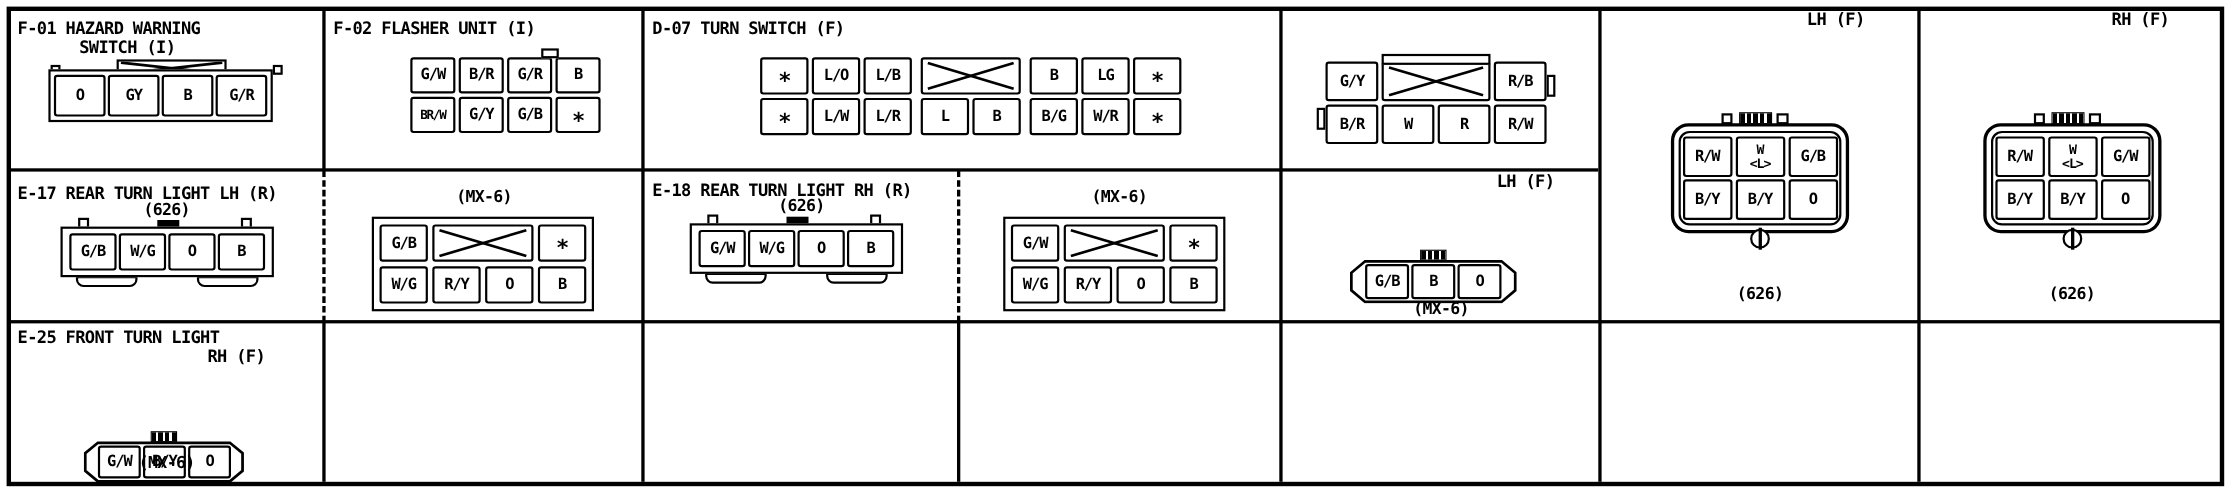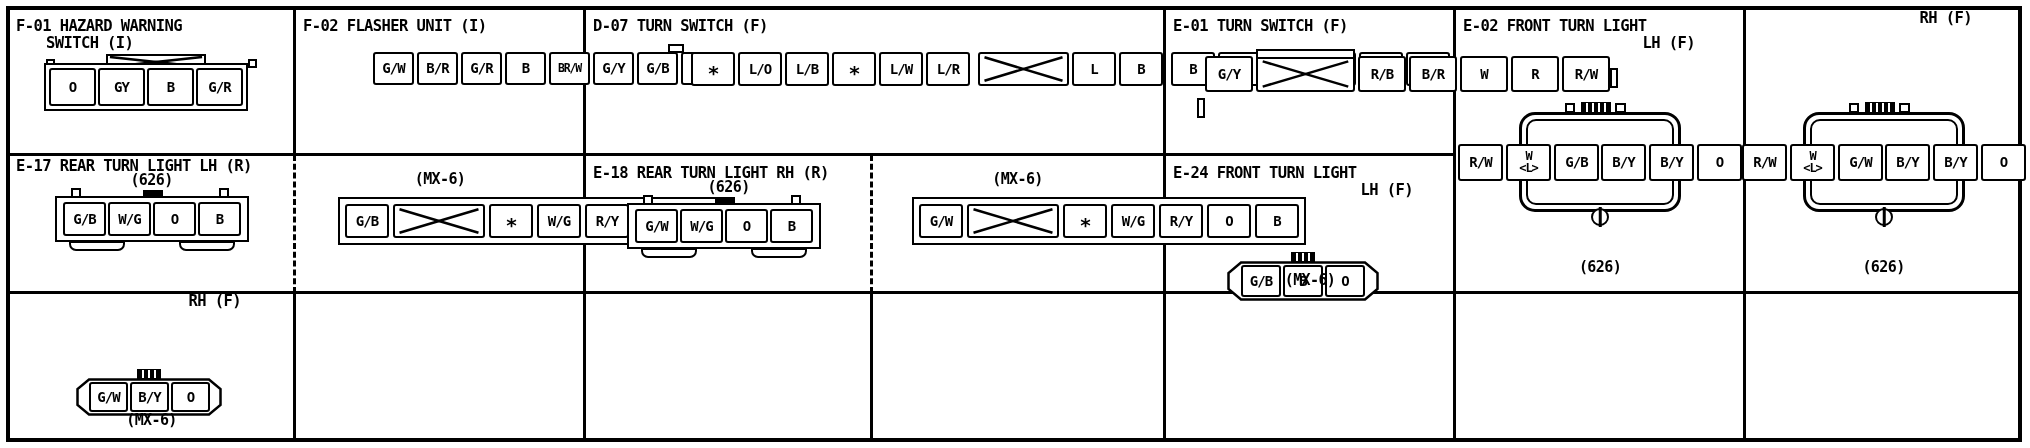--- a/index.html
+++ b/index.html
@@ -6,26 +6,26 @@
   html,body{background:#fff}
   .board{position:relative;width:2030px;height:448px;background:#fff;color:#000;
          font-family:"DejaVu Sans Mono",monospace;overflow:hidden}
   .frame{position:absolute;left:6px;top:6px;width:2016px;height:436px;border:4px solid #000}
   .vl{position:absolute;width:3px;background:#000}
   .vl.dash{background:none;border-left:3px dashed #000;width:0}
   .hl{position:absolute;height:3px;background:#000}
   .panel{position:absolute}
   .t1{font-size:15.5px;font-weight:700;letter-spacing:-0.6px;white-space:pre;padding:8px 0 0 6px;line-height:1.1}
   .t2{font-size:15.5px;font-weight:700;letter-spacing:-0.6px;white-space:pre;line-height:1.1}
-  .t2.ind{padding-left:36px}
+  .t2.ind{padding-left:62px}
   .t2.right{text-align:right;padding-right:48px}
   .t2.right-sm{text-align:right;padding-right:40px}
   .vlabel{position:absolute;left:0;right:0;text-align:center;font-weight:700;font-size:15px;letter-spacing:-0.6px}
   .conn{position:absolute}
-  .pin-grid{display:flex;flex-direction:row;gap:var(--vgap,3px)}
+  .pin-grid{display:flex;flex-direction:column;gap:var(--vgap,3px)}
   .pin-row{display:flex;gap:var(--gap,3px)}
   .pin-cell{width:var(--cw,44px);height:var(--ch,34px);border:2.5px solid #000;border-radius:3px;
             background:#fff;display:flex;align-items:center;justify-content:center;
             font-weight:700;font-size:var(--fs,14px);letter-spacing:-1px;line-height:1.02;
             white-space:pre-line;text-align:center;flex:none}
   .pin-cell.sm{font-size:11.5px;letter-spacing:-1.2px}
   .pin-cell.two{font-size:12px;letter-spacing:-1px}
   .pin-cell.ast{font-size:20px;padding-top:9px}
   .pin-cell.crossed{padding:2px}
   .pin-cell.crossed svg,.xstrip svg{width:100%;height:100%;display:block}
@@ -146,21 +146,20 @@
           <div class="pin-row">
             <div class="pin-cell">B/G</div>
             <div class="pin-cell">W/R</div>
             <div class="pin-cell ast">*</div>
           </div>
         </div>
     </div>
   </section>
 
   <section class="panel" style="left:1167px;top:10px;width:286px;height:143px">
-    <div class="t1">E-01 TURN SWITCH (F)</div>
     <div class="conn" style="left:38px;top:46px">
       <div class="xstrip" style="left:51px;top:-7px;width:99px;height:10px"></div>
       <div class="nub" style="left:-8px;top:42px;width:8px;height:20px"></div>
       <div class="nub" style="right:-8px;top:12px;width:8px;height:20px"></div>
       <div class="pin-grid" style="--cw:48px;--ch:36px;--gap:3px;--vgap:3px">
           <div class="pin-row">
             <div class="pin-cell">G/Y</div>
             <div class="pin-cell crossed" style="width: calc(var(--cw) * 2 + var(--gap,3px) * 1);"><svg viewBox="0 0 100 100" preserveAspectRatio="none">
                 <line x1="3" y1="5" x2="97" y2="95" stroke="#000" stroke-width="2.5" vector-effect="non-scaling-stroke"></line>
                 <line x1="3" y1="95" x2="97" y2="5" stroke="#000" stroke-width="2.5" vector-effect="non-scaling-stroke"></line>
@@ -171,21 +170,20 @@
             <div class="pin-cell">B/R</div>
             <div class="pin-cell">W</div>
             <div class="pin-cell">R</div>
             <div class="pin-cell">R/W</div>
           </div>
         </div>
     </div>
   </section>
 
   <section class="panel" style="left:1457px;top:10px;width:286px;height:281px">
-    <div class="t1">E-02 FRONT TURN LIGHT</div>
     <div class="t2 right">LH (F)</div>
     <div class="conn" style="left:62px;top:102px">
       <div class="ctab" style="left:46px;top:-9px;width:10px;height:10px"></div>
       <div class="hatch" style="left:62px;top:-10px;width:30px;height:11px"></div>
       <div class="ctab" style="left:96px;top:-9px;width:11px;height:10px"></div>
       <div class="round-outer" style="width:162px;height:100px">
         <div class="round-inner">
           <div class="pin-grid" style="--cw:45px;--ch:37px;--gap:3px;--vgap:2px">
               <div class="pin-row">
                 <div class="pin-cell">R/W</div>
@@ -227,21 +225,21 @@
                 <div class="pin-cell">O</div>
               </div>
             </div>
         </div>
       </div>
       <div class="keyhole" style="left:72px;top:96px"></div>
     </div>
     <div class="vlabel" style="top:248px">(626)</div>
   </section>
 
-  <section class="panel" style="left:10px;top:150px;width:283px;height:134px">
+  <section class="panel" style="left:10px;top:160px;width:283px;height:134px">
     <div class="t1">E-17 REAR TURN LIGHT LH (R)</div>
     <div class="vlabel" style="top:21px">(626)</div>
     <div class="conn" style="left:45px;top:46px">
       <div class="ctab" style="left:16px;top:-8px;width:10px;height:10px"></div>
       <div class="ctab" style="right:20px;top:-8px;width:10px;height:10px"></div>
       <div class="tick" style="left:88px;top:-6px;width:20px;height:7px"></div>
       <div class="foot" style="left:14px;bottom:-9px;width:56px;height:10px"></div>
       <div class="foot" style="right:14px;bottom:-9px;width:56px;height:10px"></div>
       <div class="cbody" style="padding:4px 6px;width:fit-content">
         <div class="pin-grid" style="--cw:43px;--ch:34px;--gap:2px">
@@ -320,39 +318,39 @@
               <div class="pin-cell">R/Y</div>
               <div class="pin-cell">O</div>
               <div class="pin-cell">B</div>
             </div>
           </div>
       </div>
     </div>
   </section>
 
   <section class="panel" style="left:1167px;top:157px;width:286px;height:134px">
-    <div class="t1">E-24 FRONT TURN LIGHT</div>
     <div class="t2 right-sm">LH (F)</div>
     <div class="conn oct" style="left:60px;top:62px;width:152px;height:40px">
       <div class="hatch" style="left:64px;top:-9px;width:24px;height:10px"></div>
       <svg class="shape" viewBox="0 0 152 40" preserveAspectRatio="none">
         <path d="M14,1.5 H138 L150.5,12 V28 L138,38.5 H14 L1.5,28 V12 Z" fill="#fff" stroke="#000" stroke-width="2.5"></path>
       </svg>
       <div class="pin-grid" style="left:14px;top:4px;--cw:40px;--ch:32px;--gap:2px">
           <div class="pin-row">
             <div class="pin-cell">G/B</div>
             <div class="pin-cell">B</div>
             <div class="pin-cell">O</div>
           </div>
         </div>
     </div>
     <div class="vlabel" style="top:114px">(MX-6)</div>
   </section>
 
   <section class="panel" style="left:10px;top:293px;width:283px;height:145px">
+    <div class="t1" style="padding-top:6px">E-25 FRONT TURN LIGHT</div>
     <div class="t2 right" style="padding-right:52px">RH (F)</div>
     <div class="conn oct" style="left:66px;top:68px;width:146px;height:38px">
       <div class="hatch" style="left:61px;top:-9px;width:24px;height:10px"></div>
       <svg class="shape" viewBox="0 0 146 38" preserveAspectRatio="none">
         <path d="M13,1.5 H133 L144.5,11 V27 L133,36.5 H13 L1.5,27 V11 Z" fill="#fff" stroke="#000" stroke-width="2.5"></path>
       </svg>
       <div class="pin-grid" style="left:13px;top:4px;--cw:39px;--ch:30px;--gap:2px">
           <div class="pin-row">
             <div class="pin-cell">G/W</div>
             <div class="pin-cell">B/Y</div>

